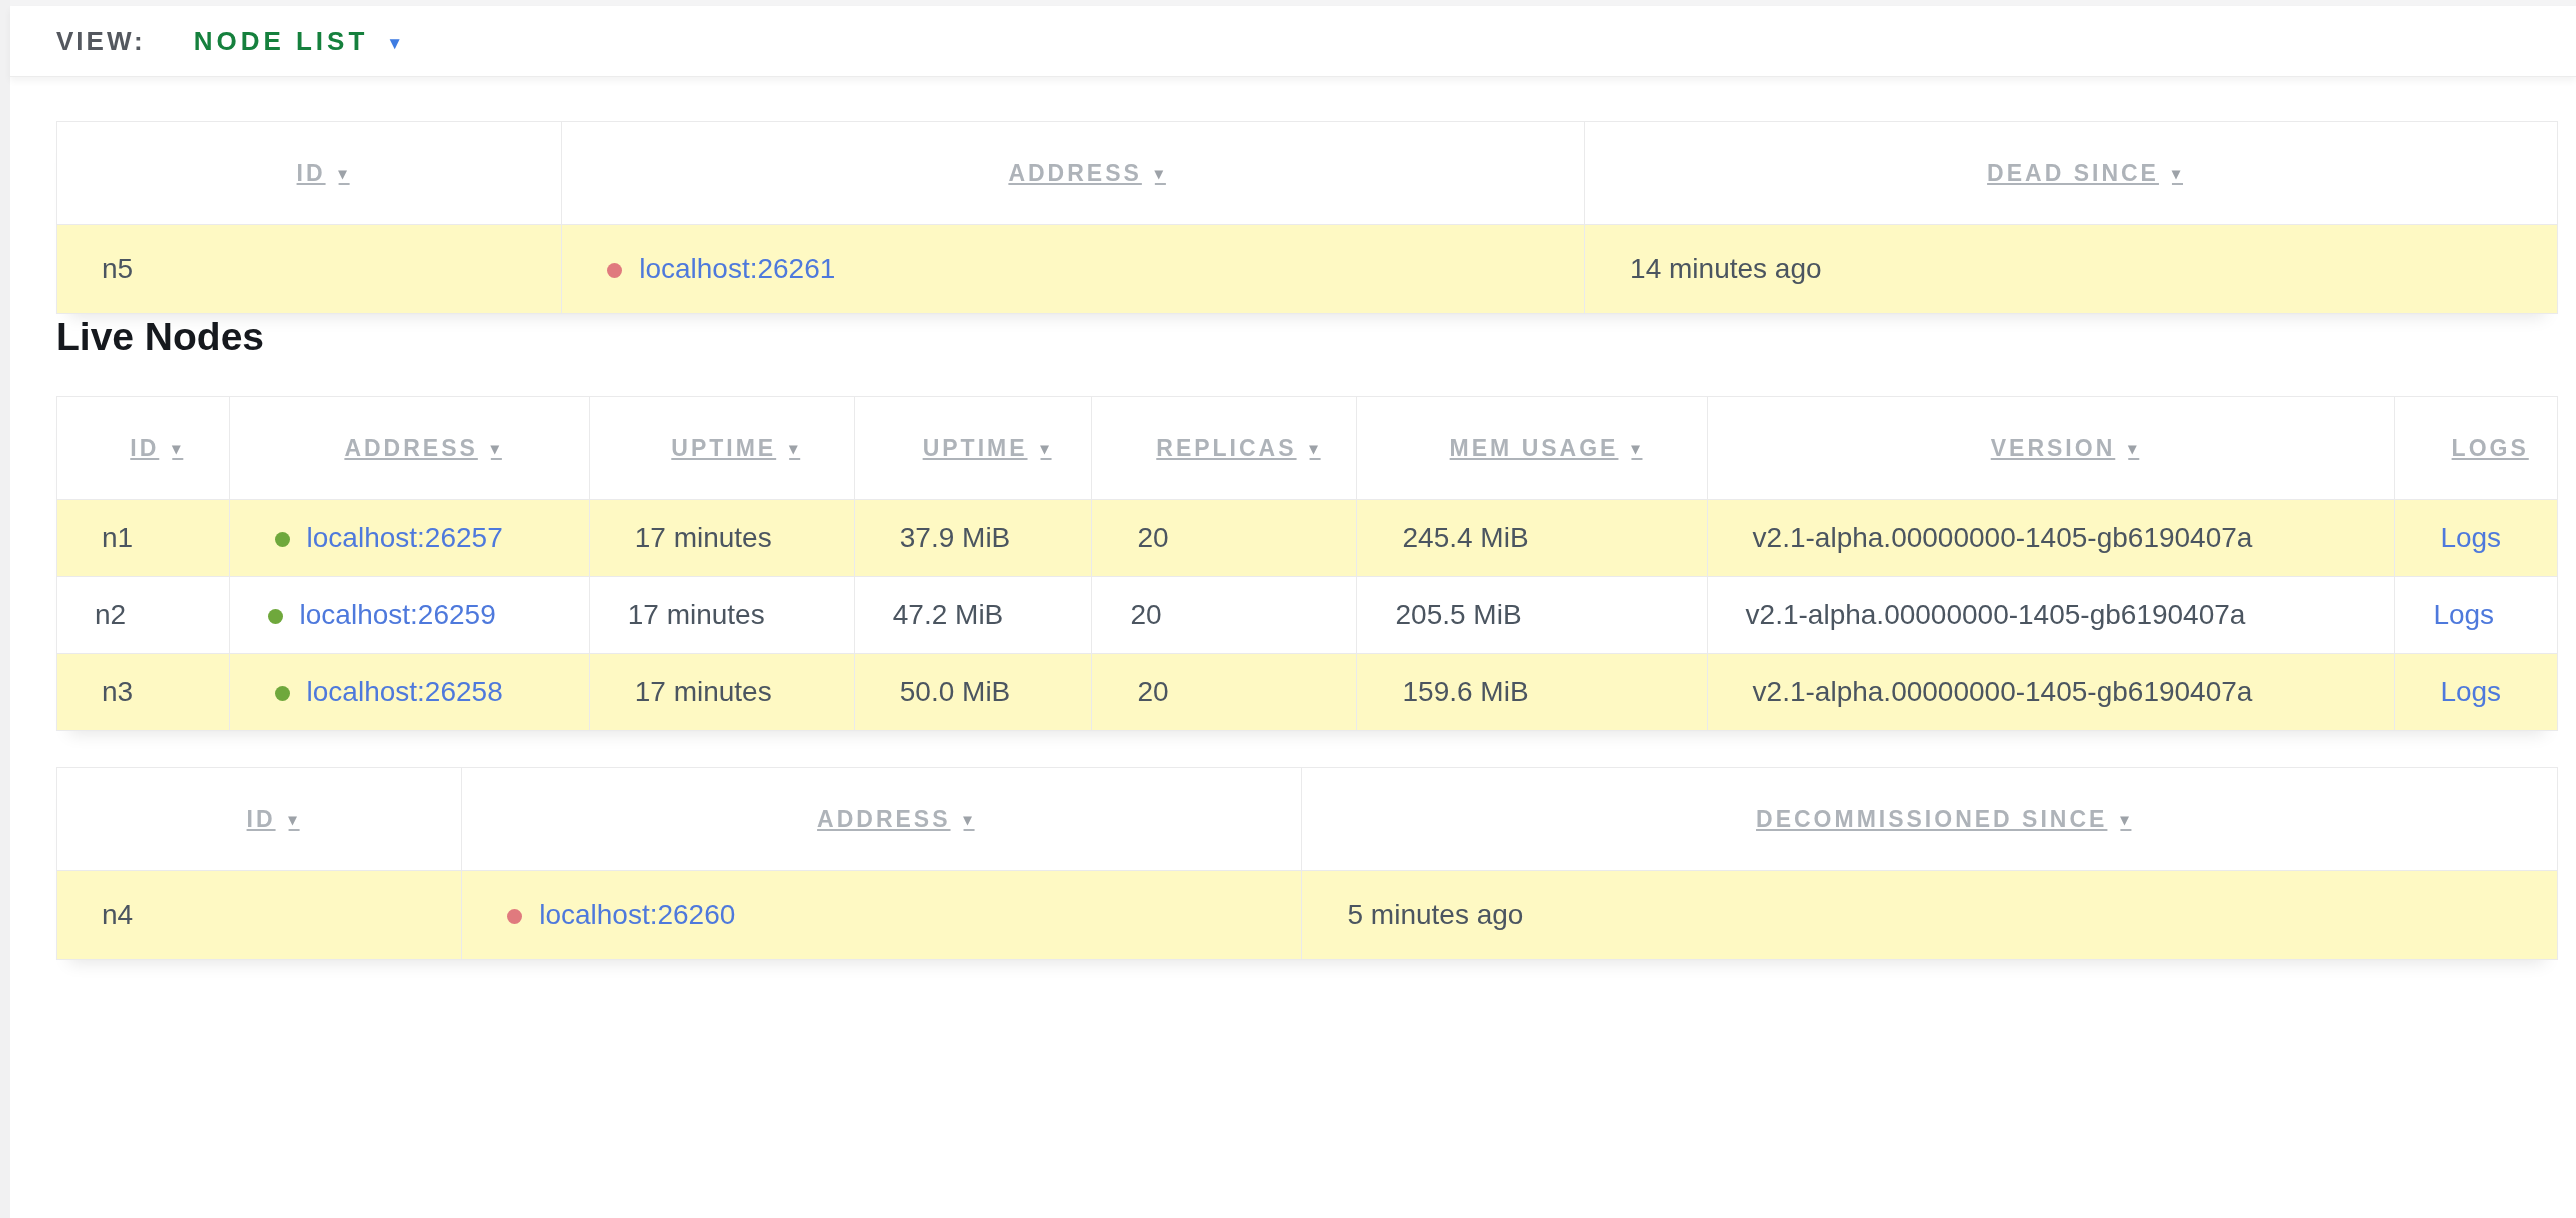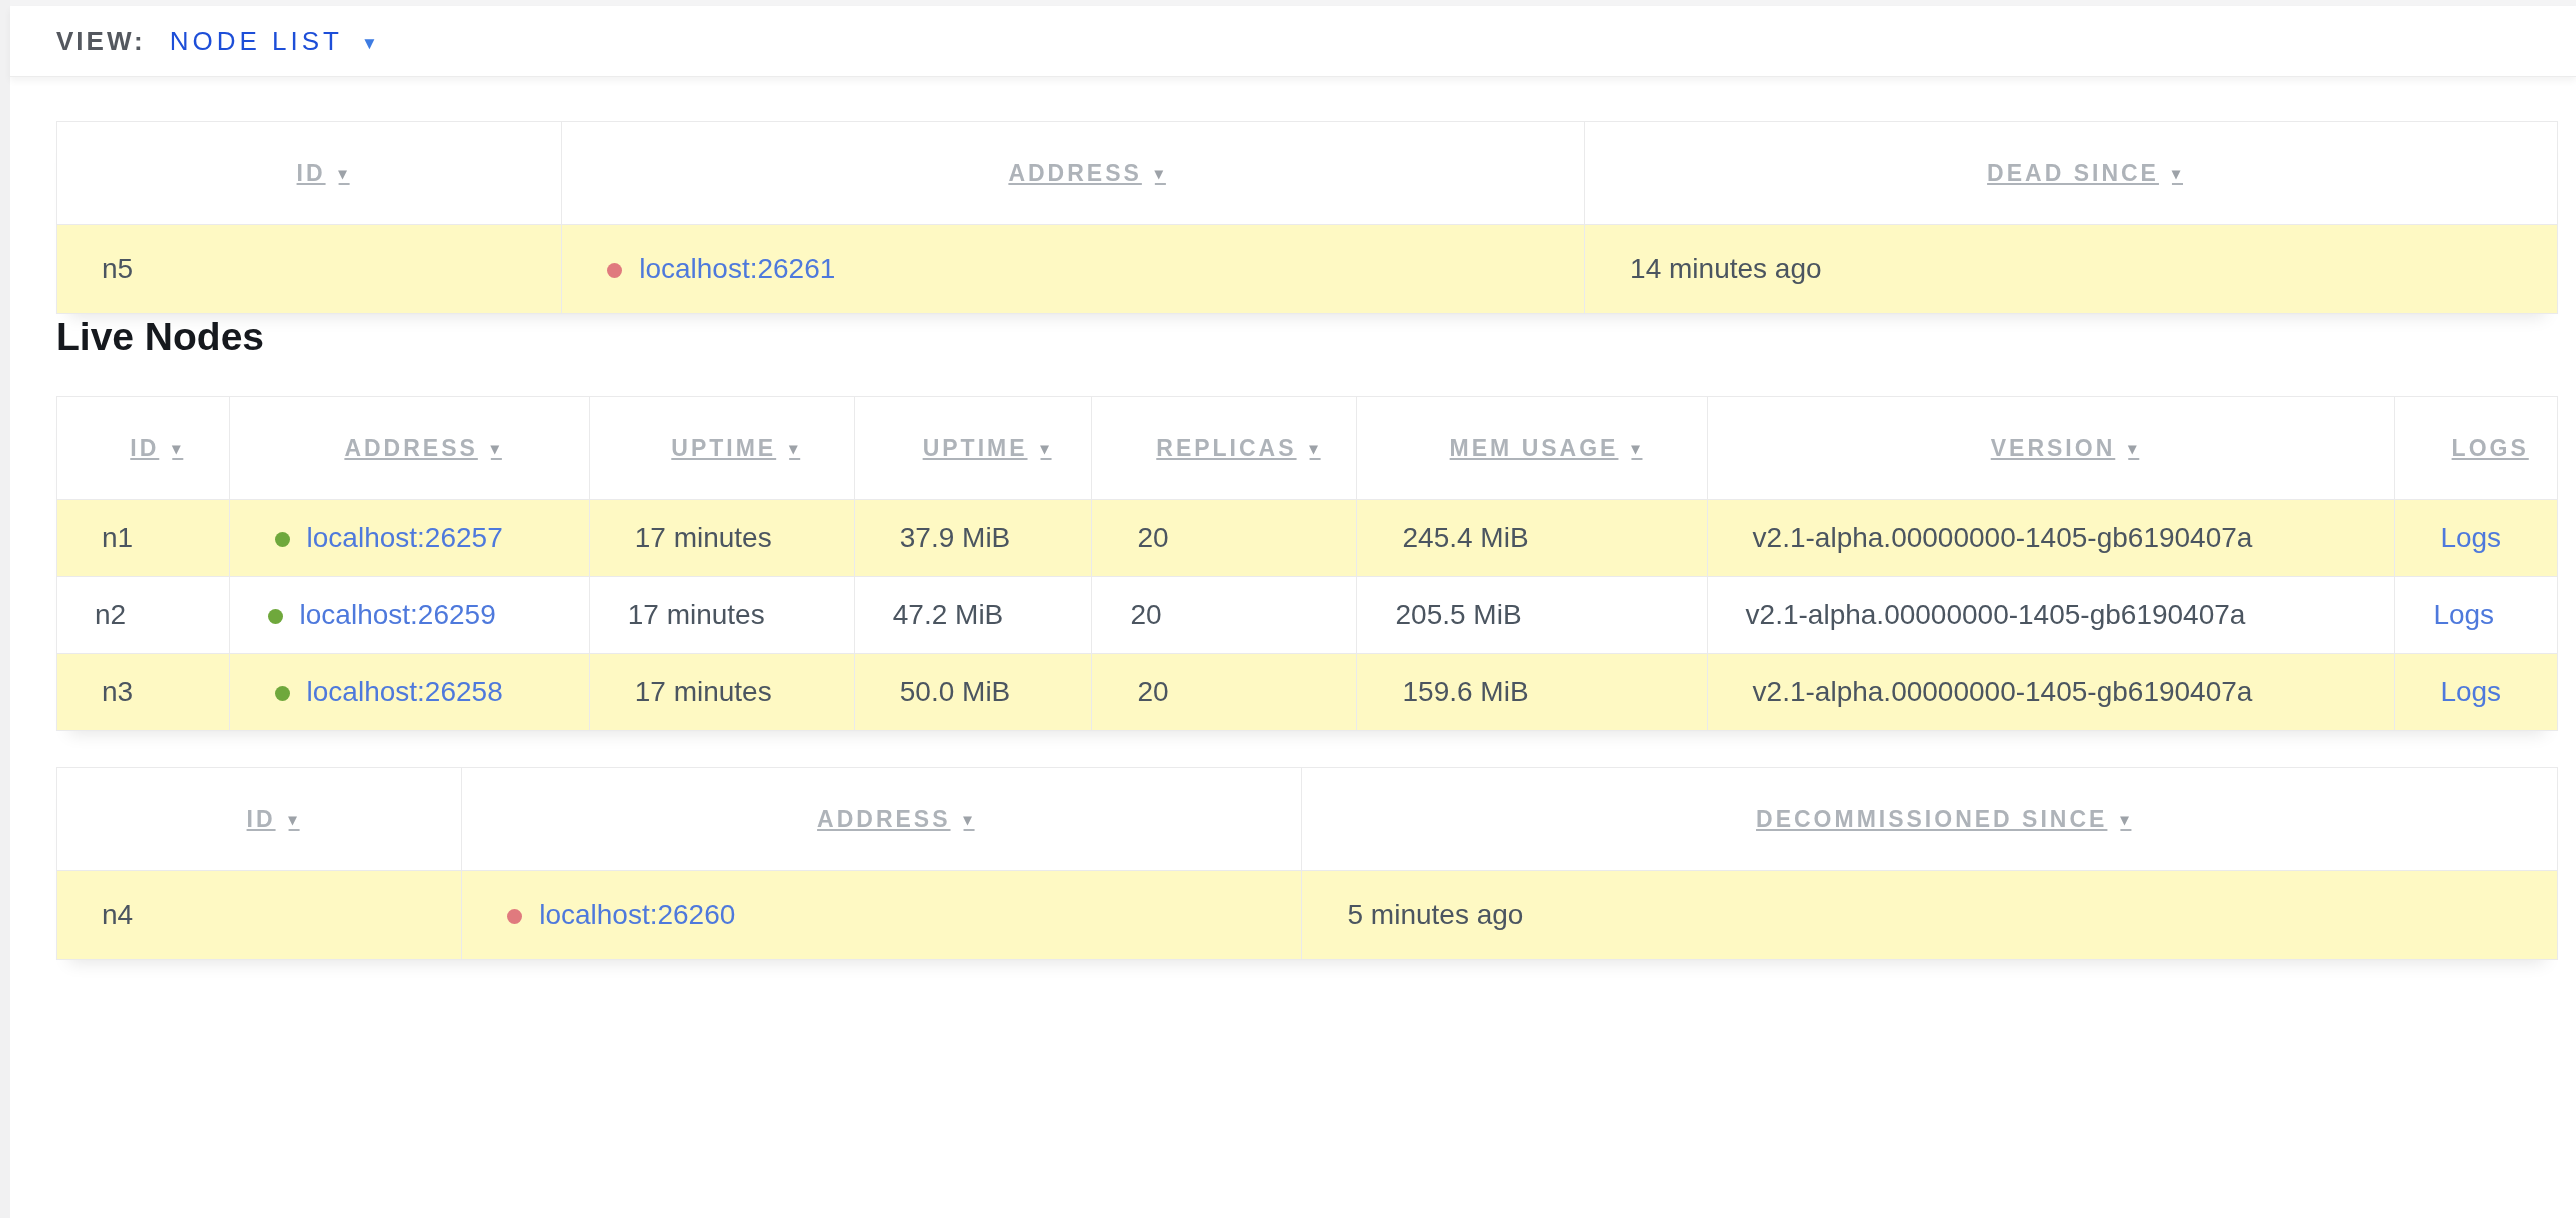--- a/index.html
+++ b/index.html
@@ -10,25 +10,25 @@
     -webkit-font-smoothing:antialiased;
   }
   
   .edge-left{position:absolute;left:0;top:0;width:10px;height:1219px;background:#f1f1f2;}
   .edge-top{position:absolute;left:10px;top:0;right:0;height:6px;background:#f4f4f5;}
 
   
   .topbar{
     position:absolute;left:10px;top:6px;right:0;height:71px;background:#ffffff;
     border-bottom:1px solid #ececec;box-shadow:0 4px 7px rgba(0,0,0,.05);
-    display:flex;align-items:center;padding-left:46px;box-sizing:border-box;z-index:5;
+    display:flex;align-items:center;padding-left:46px;box-sizing:border-box;z-index:5;gap:24px;
   }
   .view-label{font-size:26px;letter-spacing:3px;color:#54585f;font-weight:600;}
   .view-select{display:flex;align-items:center;margin-left:24px;cursor:pointer;}
-  .view-value{font-size:26px;letter-spacing:4px;color:#1d4ed8;font-weight:400;}
+  .view-value{font-size:26px;letter-spacing:4px;color:#15803d;font-weight:700;}
   .caret{margin-left:18px;color:#3e7ce2;font-size:17px;line-height:1;transform:translateY(2px);}
 
   
   .content{position:absolute;left:10px;top:77px;right:0;bottom:0;
     padding:0 18px 0 46px;box-sizing:border-box;}
   h2.section-title{margin:0;font-size:39px;line-height:46px;color:#16191e;font-weight:700;}
   .mt-dead{margin-top:27px;}
   .mt-live{margin-top:50px;}
   .mt-decom{margin-top:55px;}
 

